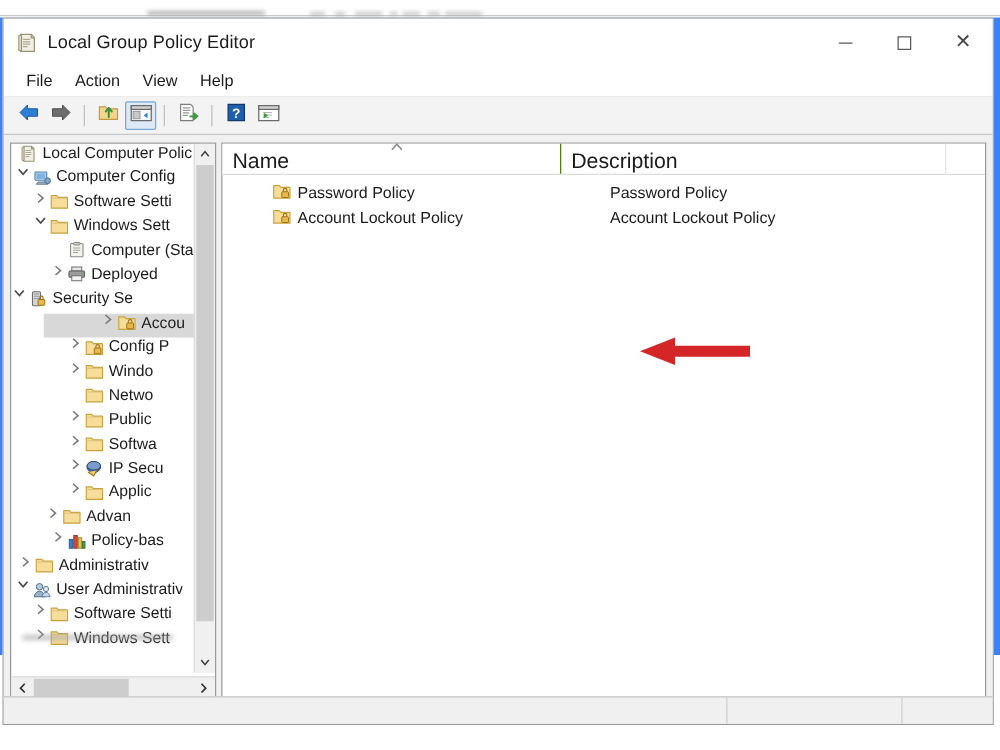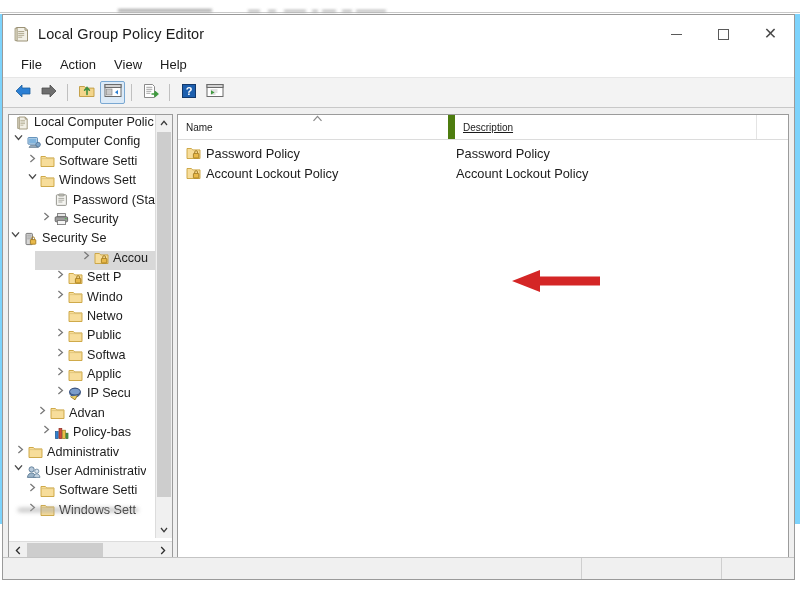--- a/index.html
+++ b/index.html
@@ -6,21 +6,21 @@
     margin: 0; padding: 0;
     width: 800px; height: 600px;
     background: #ffffff;
     font-family: "Liberation Sans", sans-serif;
     overflow: hidden;
   }
 
   #stage {
     position: relative;
     width: 800px; height: 524px;
-    background: #7dd3fc;
+    background: #3b82f6;
   }
 
   
   .bg-sliver {
     position: absolute; left: 0; top: 0; width: 800px; height: 14px;
     background: #ffffff;
     overflow: hidden;
   }
   .bg-sliver .smudge {
     position: absolute; bottom: 2px; height: 3px;
@@ -209,36 +209,36 @@
   }
   .lv-header {
     position: relative;
     height: 24px;
     border-bottom: 1px solid #dcdcdc;
     display: flex;
     background: #ffffff;
   }
   .lv-col {
     position: relative;
-    display: flex; align-items: center;
-    font-size: 10px; color: #1b1b1b;
+    display: flex; align-items: flex-end;
+    font-size: 17px; color: #1b1b1b;
     padding-left: 8px;
     box-sizing: border-box;
   }
   .lv-col.name { width: 270px; }
-  .lv-col.desc { width: 308px; border-left: 7px solid #4d7c0f; text-decoration: underline; }
+  .lv-col.desc { width: 308px; border-left: 1px solid #4d7c0f; }
   .lv-col.pad  { flex: 1; border-left: 1px solid #e4e4e4; }
   .sort-chevron {
     position: absolute; left: 134px; top: -2px;
     font-size: 10px; color: #7b7b7b;
   }
   .lv-row {
     display: flex; align-items: center;
     height: 20px;
-    font-size: 12.8px; color: #1b1b1b;
+    font-size: 12.8px; color: #1b1b1b; justify-content: flex-end;
   }
   .lv-cell.name {
     width: 270px; display: flex; align-items: center;
     padding-left: 8px; box-sizing: border-box;
   }
   .lv-cell.name .ico { width: 16px; height: 14px; margin-right: 4px; display:flex; align-items:center; }
   .lv-cell.desc { width: 308px; padding-left: 8px; box-sizing: border-box; }
 
   
   .red-arrow {
@@ -459,37 +459,37 @@
               </div>
               <div class="tree-row" style="padding-left: 31px;">
                 <span class="chev"></span>
                 <span class="tico">
                   <svg width="15" height="14" viewBox="0 0 15 14">
                     <rect x="2.4" y="1.8" width="10" height="10.6" rx=".8" fill="#f4f4f0" stroke="#8c8c84" stroke-width=".9"></rect>
                     <rect x="4.8" y="1" width="5.2" height="2" rx=".6" fill="#c8c8c0" stroke="#8c8c84" stroke-width=".8"></rect>
                     <path d="M4.4 5.4 h5.8 M4.4 7.2 h5.8 M4.4 9 h4" stroke="#a2a29a" stroke-width=".9"></path>
                   </svg>
                 </span>
-                <span class="tlabel">Password (Sta</span>
+                <span class="tlabel">Computer (Sta</span>
               </div>
               <div class="tree-row" style="padding-left: 31px;">
                 <span class="chev">
                   <svg width="7" height="9" viewBox="0 0 7 9">
                     <path d="M1.4 1 L5.4 4.5 L1.4 8" fill="none" stroke="#7a7a7a" stroke-width="1.3"></path>
                   </svg>
                 </span>
                 <span class="tico">
                   <svg width="15" height="14" viewBox="0 0 15 14">
                     <rect x="3.4" y="1.6" width="8" height="3.2" fill="#e7e7e7" stroke="#6e6e6e" stroke-width=".8"></rect>
                     <rect x="1.2" y="4.8" width="12.4" height="5" rx="1" fill="#9d9d9d" stroke="#5e5e5e" stroke-width=".9"></rect>
                     <rect x="3.4" y="8.6" width="8" height="4" fill="#f4f4f4" stroke="#6e6e6e" stroke-width=".8"></rect>
                     <rect x="10.8" y="6" width="1.8" height="1.2" fill="#5ab05a"></rect>
                   </svg>
                 </span>
-                <span class="tlabel">Security</span>
+                <span class="tlabel">Deployed</span>
               </div>
               <div class="tree-row" style="">
                 <span class="chev">
                   <svg width="9" height="7" viewBox="0 0 9 7">
                     <path d="M1 1.4 L4.5 5.4 L8 1.4" fill="none" stroke="#4a4a4a" stroke-width="1.4"></path>
                   </svg>
                 </span>
                 <span class="tico">
                   <svg width="15" height="14" viewBox="0 0 15 14">
                     <rect x="3" y="1.4" width="6.4" height="11.2" rx=".8" fill="#d6d6d6" stroke="#6e6e6e" stroke-width=".9"></rect>
@@ -521,21 +521,21 @@
                     <path d="M1.4 1 L5.4 4.5 L1.4 8" fill="none" stroke="#7a7a7a" stroke-width="1.3"></path>
                   </svg>
                 </span>
                 <span class="tico">
                   <svg width="15" height="14" viewBox="0 0 15 14">
                     <path d="M1 2.5 h4.4 l1.3 1.4 h7.3 v8.6 h-13 z" fill="#f7dd9a" stroke="#c9a13b" stroke-width=".9" stroke-linejoin="round"></path>
                     <rect x="7.4" y="7.4" width="5.4" height="4.6" rx=".6" fill="#e8b94a" stroke="#9d7418" stroke-width=".8"></rect>
                     <path d="M8.7 7.4 v-1.3 a1.4 1.4 0 0 1 2.8 0 v1.3" fill="none" stroke="#9d7418" stroke-width=".9"></path>
                   </svg>
                 </span>
-                <span class="tlabel">Sett P</span>
+                <span class="tlabel">Config P</span>
               </div>
               <div class="tree-row" style="padding-left: 45px;">
                 <span class="chev">
                   <svg width="7" height="9" viewBox="0 0 7 9">
                     <path d="M1.4 1 L5.4 4.5 L1.4 8" fill="none" stroke="#7a7a7a" stroke-width="1.3"></path>
                   </svg>
                 </span>
                 <span class="tico">
                   <svg width="15" height="14" viewBox="0 0 15 14">
                     <path d="M1 2.5 h4.4 l1.3 1.4 h7.3 v8.6 h-13 z" fill="#f7dd9a" stroke="#c9a13b" stroke-width=".9" stroke-linejoin="round"></path>
@@ -574,49 +574,49 @@
                     <path d="M1.4 1 L5.4 4.5 L1.4 8" fill="none" stroke="#7a7a7a" stroke-width="1.3"></path>
                   </svg>
                 </span>
                 <span class="tico">
                   <svg width="15" height="14" viewBox="0 0 15 14">
                     <path d="M1 2.5 h4.4 l1.3 1.4 h7.3 v8.6 h-13 z" fill="#f7dd9a" stroke="#c9a13b" stroke-width=".9" stroke-linejoin="round"></path>
                     <path d="M1 4.6 h13" stroke="#dbbf73" stroke-width=".7"></path>
                   </svg>
                 </span>
                 <span class="tlabel">Softwa</span>
-              </div>
-              <div class="tree-row" style="padding-left: 45px;">
-                <span class="chev">
-                  <svg width="7" height="9" viewBox="0 0 7 9">
-                    <path d="M1.4 1 L5.4 4.5 L1.4 8" fill="none" stroke="#7a7a7a" stroke-width="1.3"></path>
-                  </svg>
-                </span>
-                <span class="tico">
-                  <svg width="15" height="14" viewBox="0 0 15 14">
-                    <path d="M1 2.5 h4.4 l1.3 1.4 h7.3 v8.6 h-13 z" fill="#f7dd9a" stroke="#c9a13b" stroke-width=".9" stroke-linejoin="round"></path>
-                    <path d="M1 4.6 h13" stroke="#dbbf73" stroke-width=".7"></path>
-                  </svg>
-                </span>
-                <span class="tlabel">Applic</span>
               </div>
               <div class="tree-row" style="padding-left: 45px;">
                 <span class="chev">
                   <svg width="7" height="9" viewBox="0 0 7 9">
                     <path d="M1.4 1 L5.4 4.5 L1.4 8" fill="none" stroke="#7a7a7a" stroke-width="1.3"></path>
                   </svg>
                 </span>
                 <span class="tico">
                   <svg width="15" height="14" viewBox="0 0 15 14">
                     <ellipse cx="7" cy="5.6" rx="5.4" ry="4.4" fill="#4b6fa8" stroke="#2c4470" stroke-width=".8"></ellipse>
                     <ellipse cx="7" cy="4.6" rx="5.4" ry="3.4" fill="#7a9ccb" stroke="#2c4470" stroke-width=".8"></ellipse>
                     <path d="M2.4 9.6 L7 12.8 L9.4 8.4" fill="#e8d06a" stroke="#9d7418" stroke-width=".9" stroke-linejoin="round"></path>
                   </svg>
                 </span>
                 <span class="tlabel">IP Secu</span>
+              </div>
+              <div class="tree-row" style="padding-left: 45px;">
+                <span class="chev">
+                  <svg width="7" height="9" viewBox="0 0 7 9">
+                    <path d="M1.4 1 L5.4 4.5 L1.4 8" fill="none" stroke="#7a7a7a" stroke-width="1.3"></path>
+                  </svg>
+                </span>
+                <span class="tico">
+                  <svg width="15" height="14" viewBox="0 0 15 14">
+                    <path d="M1 2.5 h4.4 l1.3 1.4 h7.3 v8.6 h-13 z" fill="#f7dd9a" stroke="#c9a13b" stroke-width=".9" stroke-linejoin="round"></path>
+                    <path d="M1 4.6 h13" stroke="#dbbf73" stroke-width=".7"></path>
+                  </svg>
+                </span>
+                <span class="tlabel">Applic</span>
               </div>
               <div class="tree-row" style="padding-left: 27px;">
                 <span class="chev">
                   <svg width="7" height="9" viewBox="0 0 7 9">
                     <path d="M1.4 1 L5.4 4.5 L1.4 8" fill="none" stroke="#7a7a7a" stroke-width="1.3"></path>
                   </svg>
                 </span>
                 <span class="tico">
                   <svg width="15" height="14" viewBox="0 0 15 14">
                     <path d="M1 2.5 h4.4 l1.3 1.4 h7.3 v8.6 h-13 z" fill="#f7dd9a" stroke="#c9a13b" stroke-width=".9" stroke-linejoin="round"></path>

